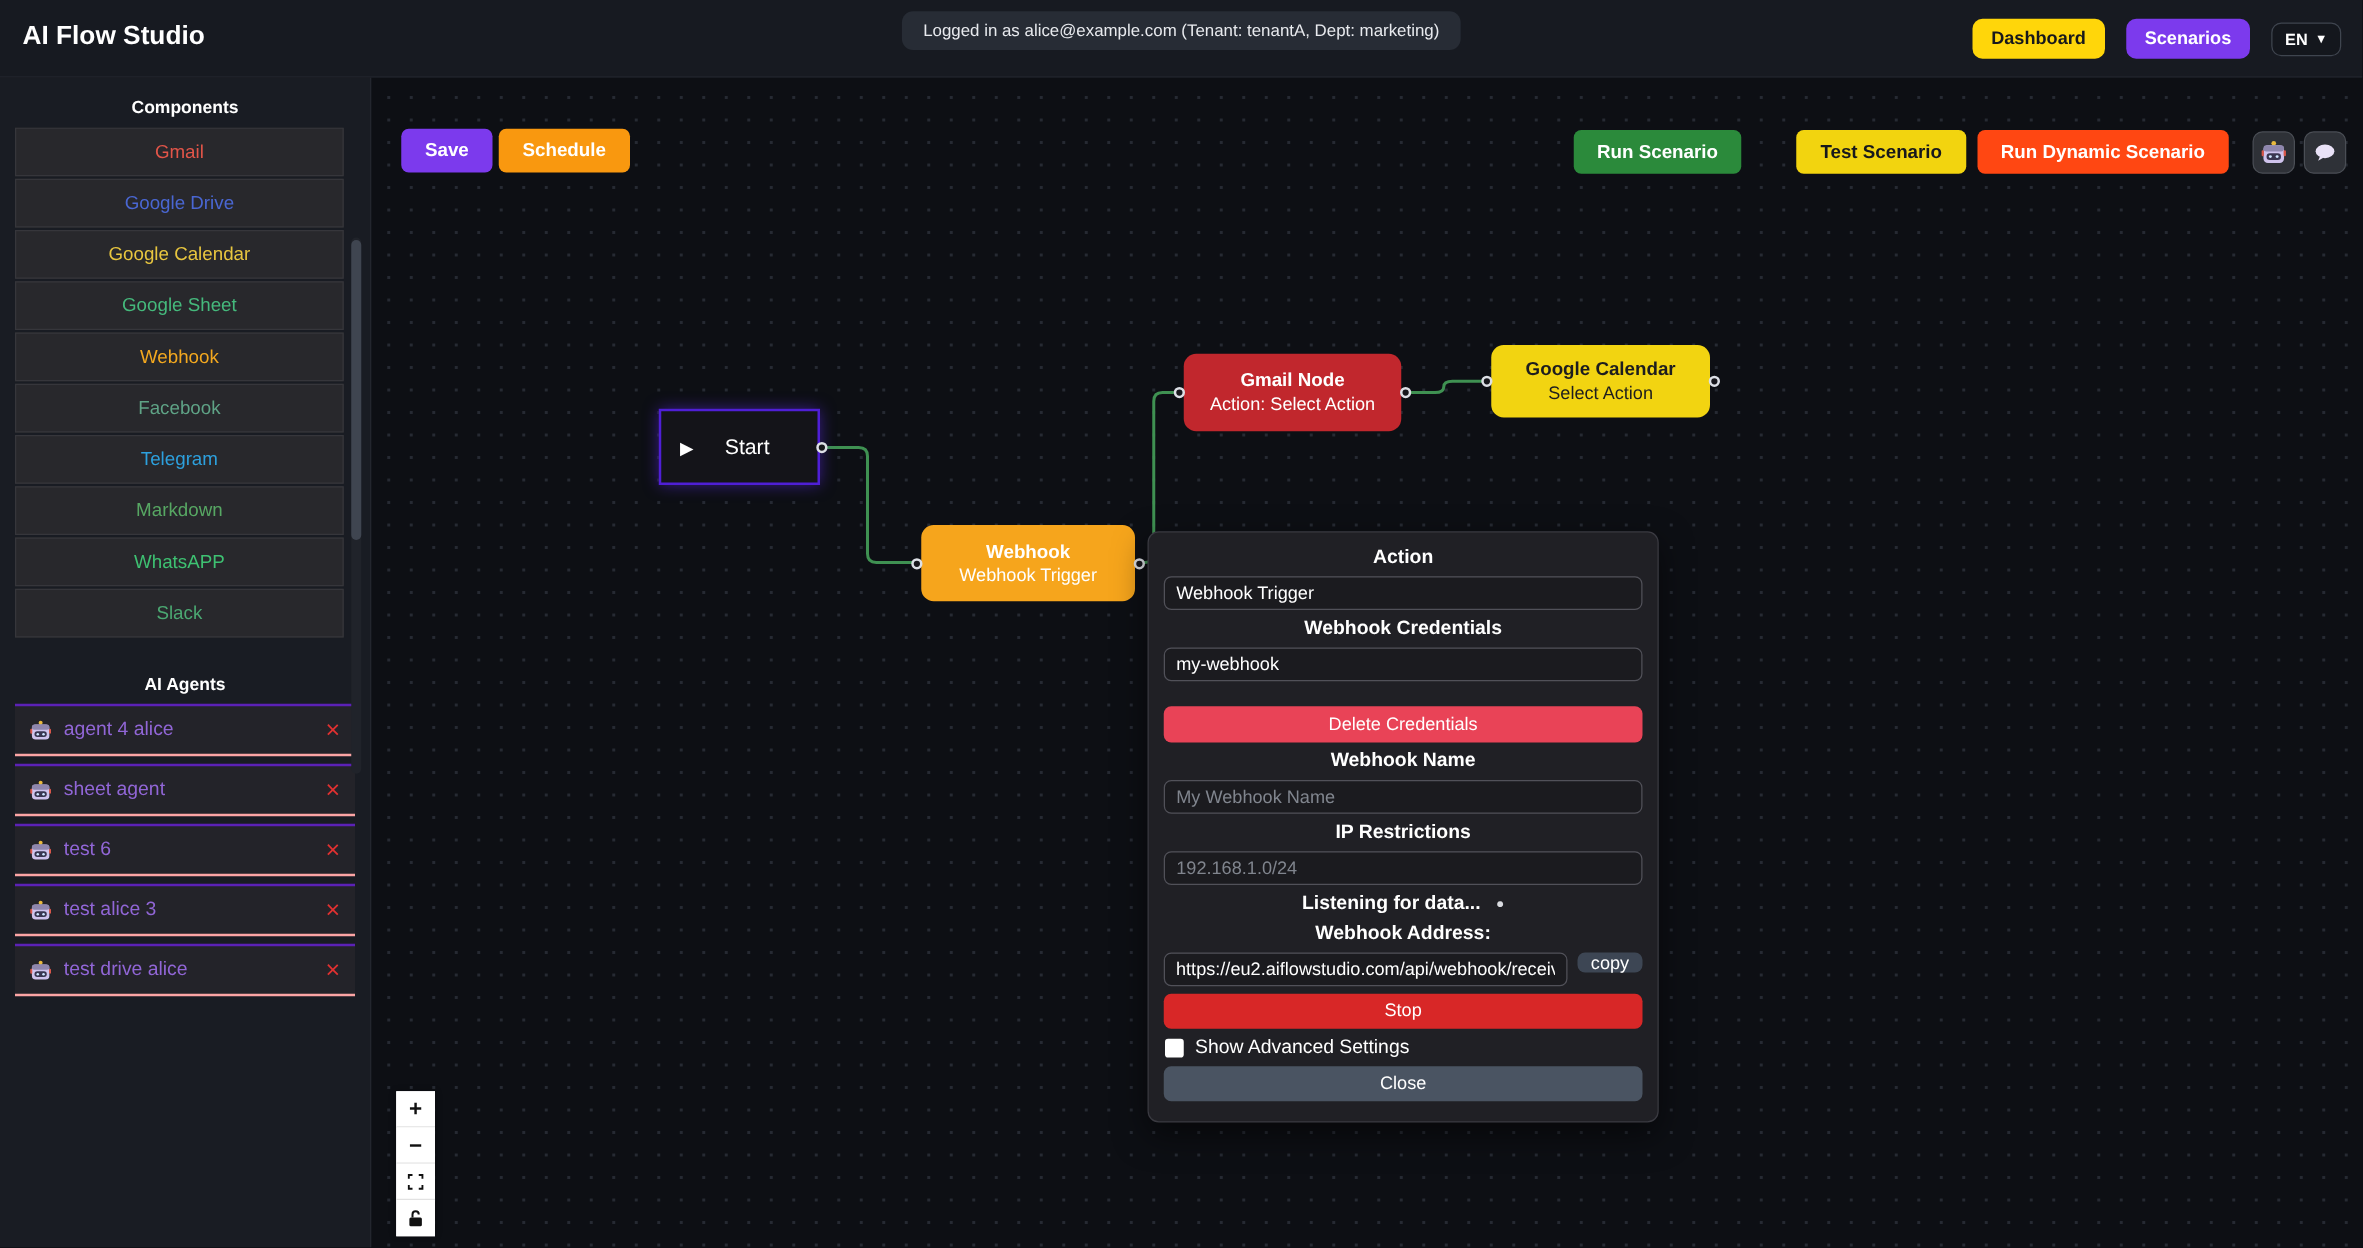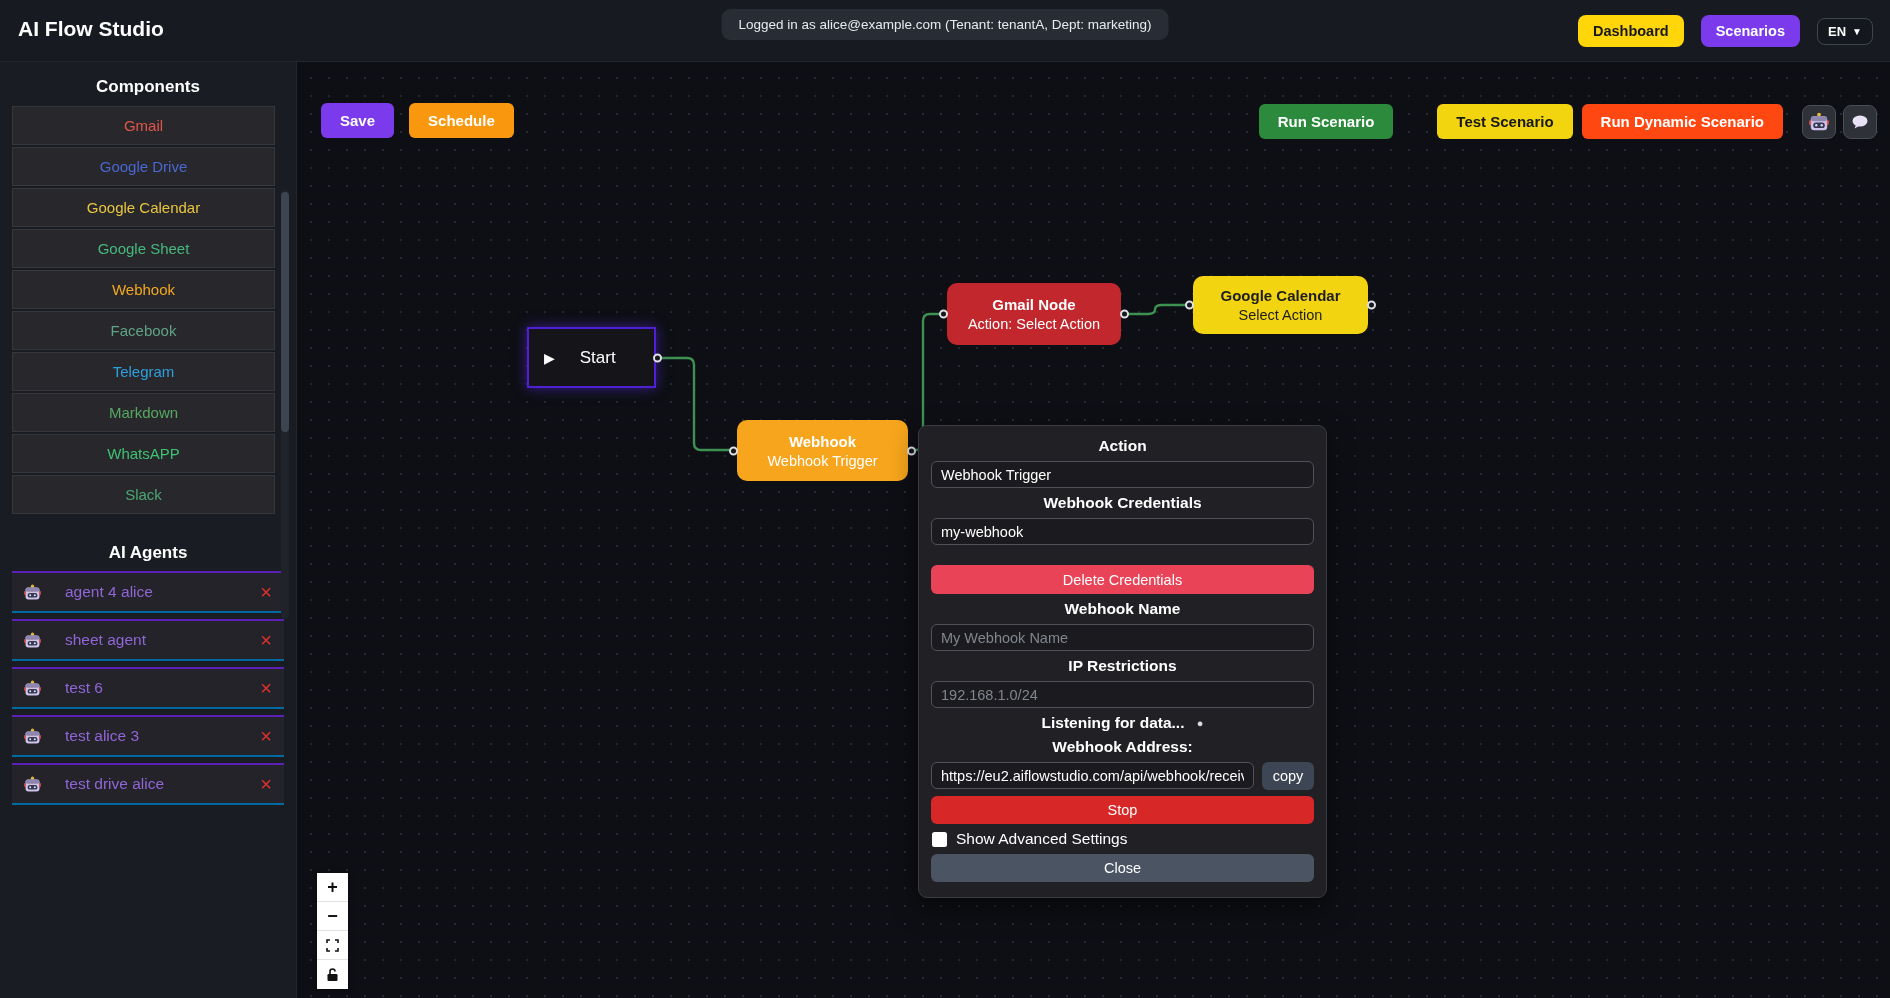--- a/index.html
+++ b/index.html
@@ -22,42 +22,42 @@
     font-family:inherit; cursor:pointer; }
   .btn-dashboard { background:#ffd60a; color:#17181c; }
   .btn-scenarios { background:#7c3aed; color:#fff; }
   .btn-lang { background:#14171d; border:1.5px solid #3f454f; color:#fff; border-radius:8px;
     padding:5px 10px; font-size:13px; font-weight:700; display:flex; align-items:center; gap:6px; }
   .btn-lang .caret { font-size:10px; }
 
   
   .sidebar { position:absolute; top:62px; left:0; width:297px; height:936px;
     background:#191c23; border-right:1px solid #23262e; z-index:15; }
-  .side-title { text-align:center; font-size:17px; font-weight:700; color:#fff; }
+  .side-title { text-align:center; font-size:14px; font-weight:700; color:#fff; }
   .title-components { margin:15px 0 9px; }
   .title-agents { margin:8px 0 8px; }
   .comp-list { position:relative; margin-left:12px; margin-right:9px; height:429px;
     overflow:hidden; padding-right:12px; }
   .comp-scroll-track { position:absolute; right:0; top:0; width:8px; height:429px; background:#20232a; border-radius:4px; }
   .comp-scroll-thumb { position:absolute; right:0; top:2px; width:8px; height:240px; background:#3f4550; border-radius:4px; }
   .comp-item { height:39px; margin-bottom:2px; background:#28282c; border:1px solid #36363b;
     display:flex; align-items:center; justify-content:center; font-size:15px; cursor:grab; }
   .agent-list { margin:0 12px; }
   .agent-item { height:42px; margin-bottom:6px; background:#232329;
-    border-top:2px solid #5b21b6; border-bottom:2px solid #0369a1;
-    display:flex; align-items:center; padding:0 12px; gap:24px; cursor:grab; }
+    border-top:2px solid #5b21b6; border-bottom:2px solid #fca5a5;
+    display:flex; align-items:center; padding:0 12px; gap:10px; cursor:grab; }
   .agent-label { color:#9166d6; font-size:15.5px; }
   .agent-x { margin-left:auto; color:#e03131; font-size:20px; line-height:1; cursor:pointer; font-weight:400; }
 
   
   .canvas { position:absolute; left:297px; top:62px; width:1593px; height:936px;
     background-image:radial-gradient(circle, #262a33 1.2px, transparent 1.4px);
     background-size:18px 18px; background-position:5px 7px; }
 
-  .canvas-toolbar-left { position:absolute; left:321px; top:103px; display:flex; gap:15px; z-index:8; }
+  .canvas-toolbar-left { position:absolute; left:321px; top:103px; display:flex; gap:5px; z-index:8; }
   .cv-btn { border:none; border-radius:6px; padding:9px 19px; font-size:15px; font-weight:700;
     color:#fff; font-family:inherit; cursor:pointer; }
   .btn-save { background:#7c3aed; }
   .btn-schedule { background:#f9980f; }
   .canvas-toolbar-right { position:absolute; right:13px; top:104px; display:flex; align-items:center; z-index:8; }
   .btn-run { background:#2b8a3b; margin-right:8px; }
   .btn-test { background:#f2d40f; color:#17181c; margin-right:9px;margin-left:36px; }
   .btn-dynamic { background:#ff4712; margin-right:12px; }
   .icon-btn { width:34px; height:34px; background:#2e3137; border:1px solid #4a4e55; border-radius:8px;
     display:grid; place-items:center; cursor:pointer; margin-left:7px; padding:0; }
@@ -95,21 +95,21 @@
     color:#fff; font-size:14.5px; padding:0 9px; width:100%; font-family:inherit; }
   .p-input::placeholder { color:#80858e; }
   .p-btn { border:none; border-radius:6px; color:#fff; font-size:14.5px; font-family:inherit;
     height:29px; width:100%; cursor:pointer; }
   .btn-delete-cred { background:#e94357;margin-top:14px; }
   .status-row { text-align:center; font-weight:700; font-size:15.5px; color:#fff; }
   .status-dot { font-size:11px; color:#d9dbe0; margin-left:8px; vertical-align:1px; }
   .addr-row { display:flex; gap:8px; }
   .addr-input { flex:1; }
   .btn-copy { background:#3d4654; border:none; border-radius:6px; color:#fff; font-size:14.5px;
-    width:52px; height:28px; font-family:inherit; cursor:pointer; }
+    width:52px; height:16px; font-family:inherit; cursor:pointer; }
   .btn-stop { background:#d82727; height:28px; }
   .chk-row { display:flex; align-items:center; gap:9px; font-size:15.5px; color:#fff; padding-left:1px; }
   .chk { appearance:none; -webkit-appearance:none; width:15px; height:15px; background:#fff;
     border-radius:2.5px; margin:0; cursor:pointer; }
   .btn-close { background:#4a5462; height:28px; }
 
   
   .rf-controls { position:absolute; left:317px; top:873px; width:31px; background:#fff;
     box-shadow:0 0 5px rgba(0,0,0,.35); z-index:8; }
   .rf-btn { width:31px; height:29px; display:grid; place-items:center; border:none; background:#fff;

